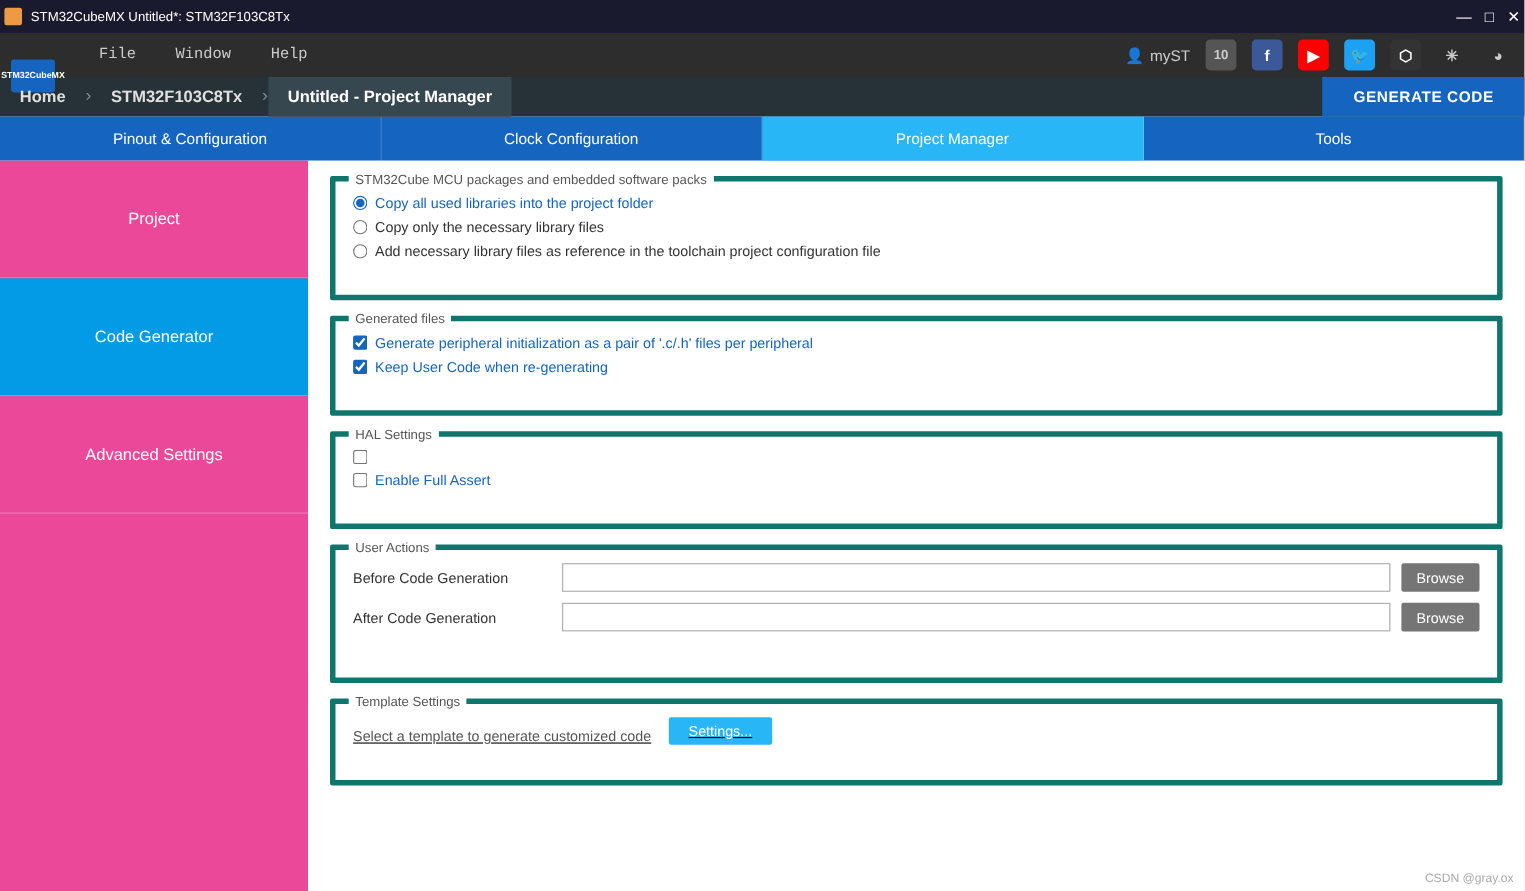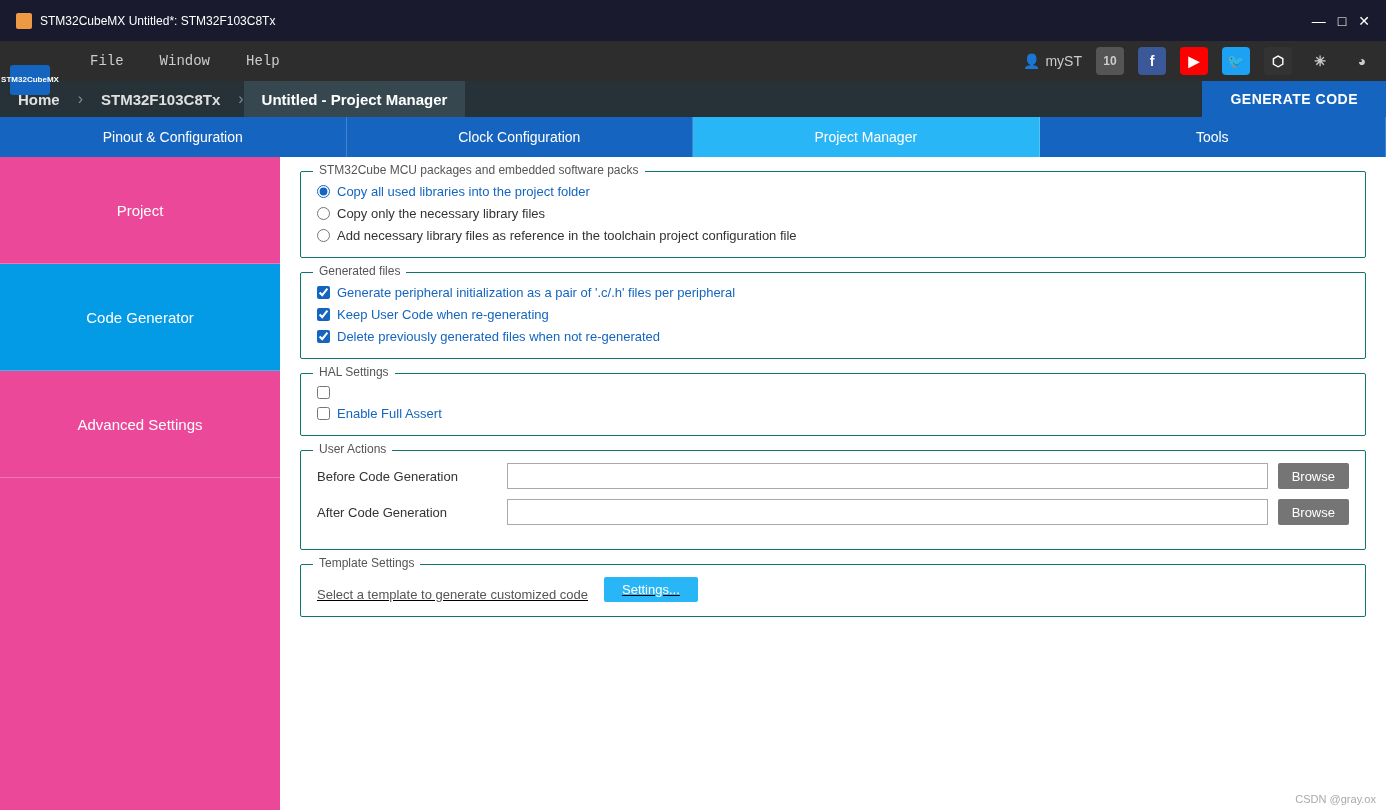--- a/index.html
+++ b/index.html
@@ -2,24 +2,24 @@
 <html><head>
   <meta charset="utf-8">
   <style>
     * { box-sizing: border-box; margin: 0; padding: 0; }
     body { font-family: 'Segoe UI', Arial, sans-serif; font-size: 13px; background: #f0f0f0; width: 1386px; height: 810px; overflow: hidden; }
 
     
     .title-bar {
       background: #1a1a2e;
       color: white;
-      height: 41px;
+      height: 30px;
       display: flex;
       align-items: center;
-      padding: 0 16px;
+      padding: 0 4px;
       font-size: 12px;
       gap: 8px;
     }
     .title-bar-logo {
       width: 16px; height: 16px;
       background: #e94; display: inline-block; border-radius: 2px;
     }
     .title-bar-controls {
       margin-left: auto;
       display: flex; gap: 12px;
@@ -148,24 +148,24 @@
     
     .content-area {
       flex: 1;
       background: white;
       overflow-y: auto;
       padding: 14px 20px;
     }
 
     
     .section-group {
-      border: 1px solid #0f766e;
+      border: 5px solid #0f766e;
       border-radius: 2px;
       margin-bottom: 14px;
-      padding: 12px 16px 14px;
+      padding: 12px 16px 32px;
       position: relative;
     }
     .section-title {
       position: absolute;
       top: -9px;
       left: 12px;
       background: white;
       padding: 0 6px;
       font-size: 12px;
       color: #555;
@@ -343,24 +343,20 @@
     <div class="section-group">
       <span class="section-title">Generated files</span>
       <div class="checkbox-row">
         <input type="checkbox" checked="" style="">
         <label class="checkbox-label blue">Generate peripheral initialization as a pair of '.c/.h' files per peripheral</label>
       </div>
       <div class="checkbox-row">
         <input type="checkbox" checked="" style="">
         <label class="checkbox-label blue">Keep User Code when re-generating</label>
       </div>
-      <div class="checkbox-row">
-        <input type="checkbox" checked="" style="">
-        <label class="checkbox-label blue">Delete previously generated files when not re-generated</label>
-      </div>
     </div>
 
     <div class="section-group">
       <span class="section-title">HAL Settings</span>
       <div class="checkbox-row">
         <input type="checkbox" style="">
       </div>
       <div class="checkbox-row">
         <input type="checkbox" style="">
         <label class="checkbox-label blue">Enable Full Assert</label>

